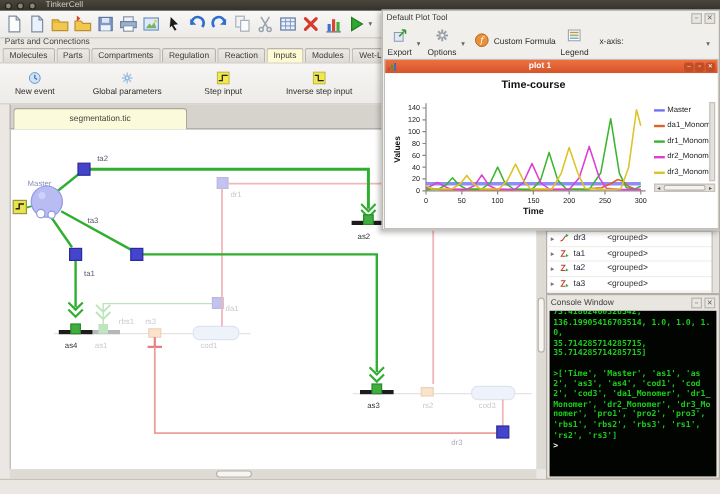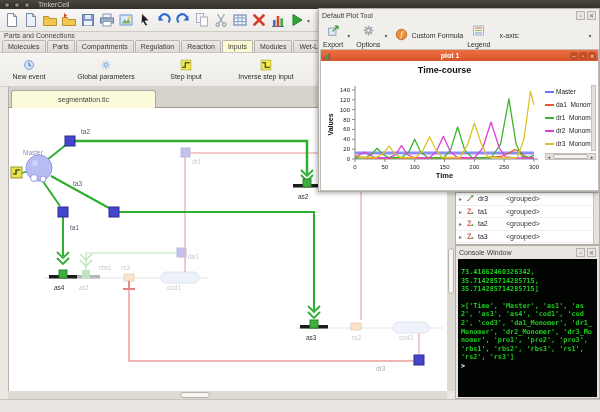--- a/index.html
+++ b/index.html
@@ -113,21 +113,21 @@
   .tree-val { font-size:7px; color:#333; }
   #tree-scroll { position:absolute; right:0; top:0; width:6px; height:51px;
     background:#e4e1dc; border-left:1px solid #c6c2bb; }
 
   
   #console-dock { left:455px; top:245px; width:145px; height:154px;
     border:1px solid #b3afa8; background:#e9e6e2; }
   #console-header { height:12px; display:flex; align-items:center; padding:0 3px; }
   #console-title { font-size:7px; color:#3e3d39; flex:1; }
   #console-body { position:absolute; left:2px; top:13px; width:139px; height:138px;
-    background:#010401; overflow:hidden; padding:12px 3px;
+    background:#010401; overflow:hidden; padding:0 3px;
     font-family:"DejaVu Sans Mono", monospace; font-size:6.8px; line-height:8.6px; }
   .con-line { color:#1ecb1e; word-break:break-all; font-weight:bold; }
   .con-line.cmd { color:#f8f8f8; }
   .con-line.blank { height:8px; }
   #console-body .clip { margin-top:-3px; }
 </style>
 </head>
 <body>
 
 <div id="stage">
@@ -438,20 +438,21 @@
   </div>
 
   <div class="abs" id="console-dock">
     <div id="console-header">
       <span id="console-title">Console Window</span>
       <span class="dock-btn">▫</span>
       <span class="dock-btn">✕</span>
     </div>
     <div id="console-body">
         <div class="con-line out clip">73.41862460326342,</div>
+        <div class="con-line out">136.19905416703514, 1.0, 1.0, 1.0,</div>
         <div class="con-line out">35.714285714285715,</div>
         <div class="con-line out">35.714285714285715]</div>
         <div class="con-line blank"></div>
         <div class="con-line out">&gt;['Time', 'Master', 'as1', 'as2', 'as3', 'as4', 'cod1', 'cod2', 'cod3', 'da1_Monomer', 'dr1_Monomer', 'dr2_Monomer', 'dr3_Monomer', 'pro1', 'pro2', 'pro3', 'rbs1', 'rbs2', 'rbs3', 'rs1', 'rs2', 'rs3']</div>
         <div class="con-line cmd">&gt;</div>
       </div>
   </div>
 
   <div class="abs" id="plot-panel">
     <div id="pt-header">

